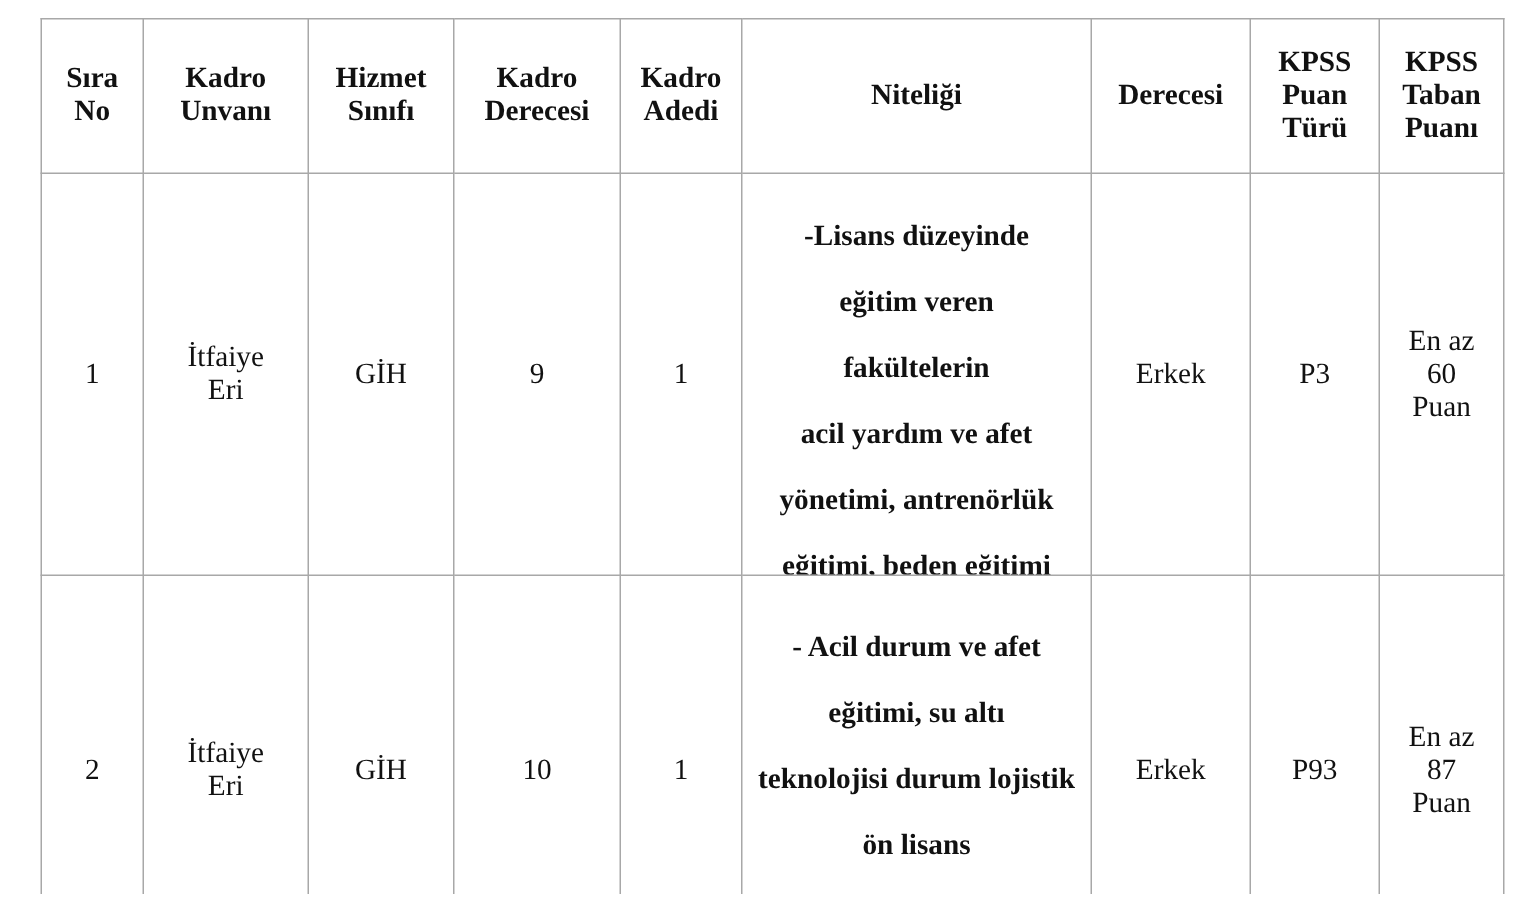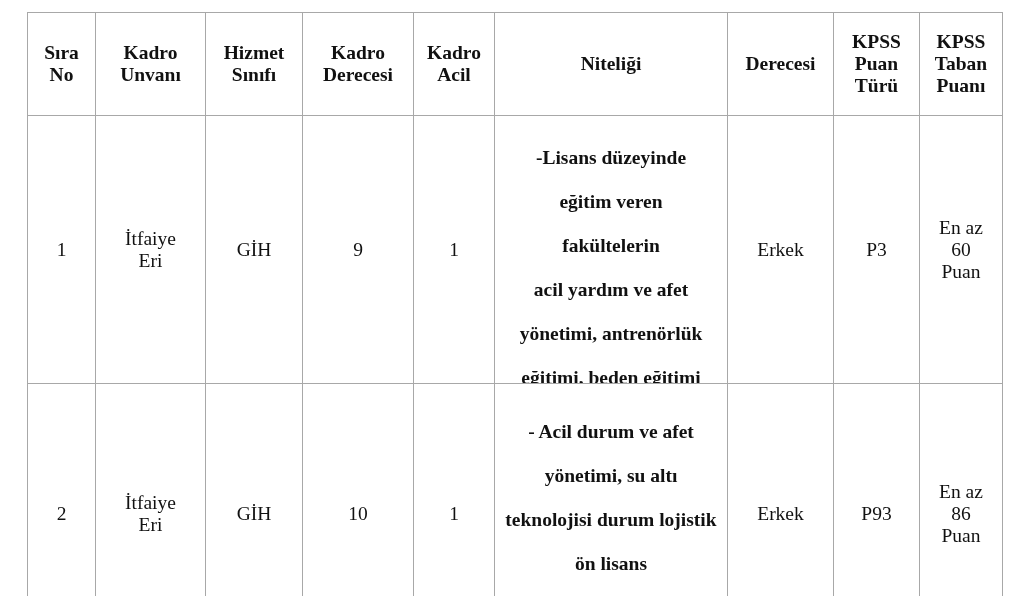--- a/index.html
+++ b/index.html
@@ -87,21 +87,21 @@
         <th>
           <span class="line">Hizmet</span>
           <span class="line">Sınıfı</span>
         </th>
         <th>
           <span class="line">Kadro</span>
           <span class="line">Derecesi</span>
         </th>
         <th>
           <span class="line">Kadro</span>
-          <span class="line">Acil</span>
+          <span class="line">Adedi</span>
         </th>
         <th>
           <span class="line">Niteliği</span>
         </th>
         <th>
           <span class="line">Derecesi</span>
         </th>
         <th>
           <span class="line">KPSS</span>
           <span class="line">Puan</span>
@@ -152,33 +152,33 @@
         <td>
           <span class="line">İtfaiye</span>
           <span class="line">Eri</span>
         </td>
         <td>GİH</td>
         <td>10</td>
         <td>1</td>
         <td class="nitelik">
           <div class="nitelik-wrap">
             <span class="line">- Acil durum ve afet</span>
-            <span class="line">yönetimi, su altı</span>
+            <span class="line">eğitimi, su altı</span>
             <span class="line">teknolojisi durum lojistik</span>
             <span class="line">ön lisans</span>
             <span class="line">programlarının</span>
             
             
             
             
           </div>
         </td>
         <td>Erkek</td>
         <td>P93</td>
         <td>
           <span class="line">En az</span>
-          <span class="line">86</span>
+          <span class="line">87</span>
           <span class="line">Puan</span>
         </td>
       </tr>
     </tbody>
   </table>
 </div>
 
 </body></html>

